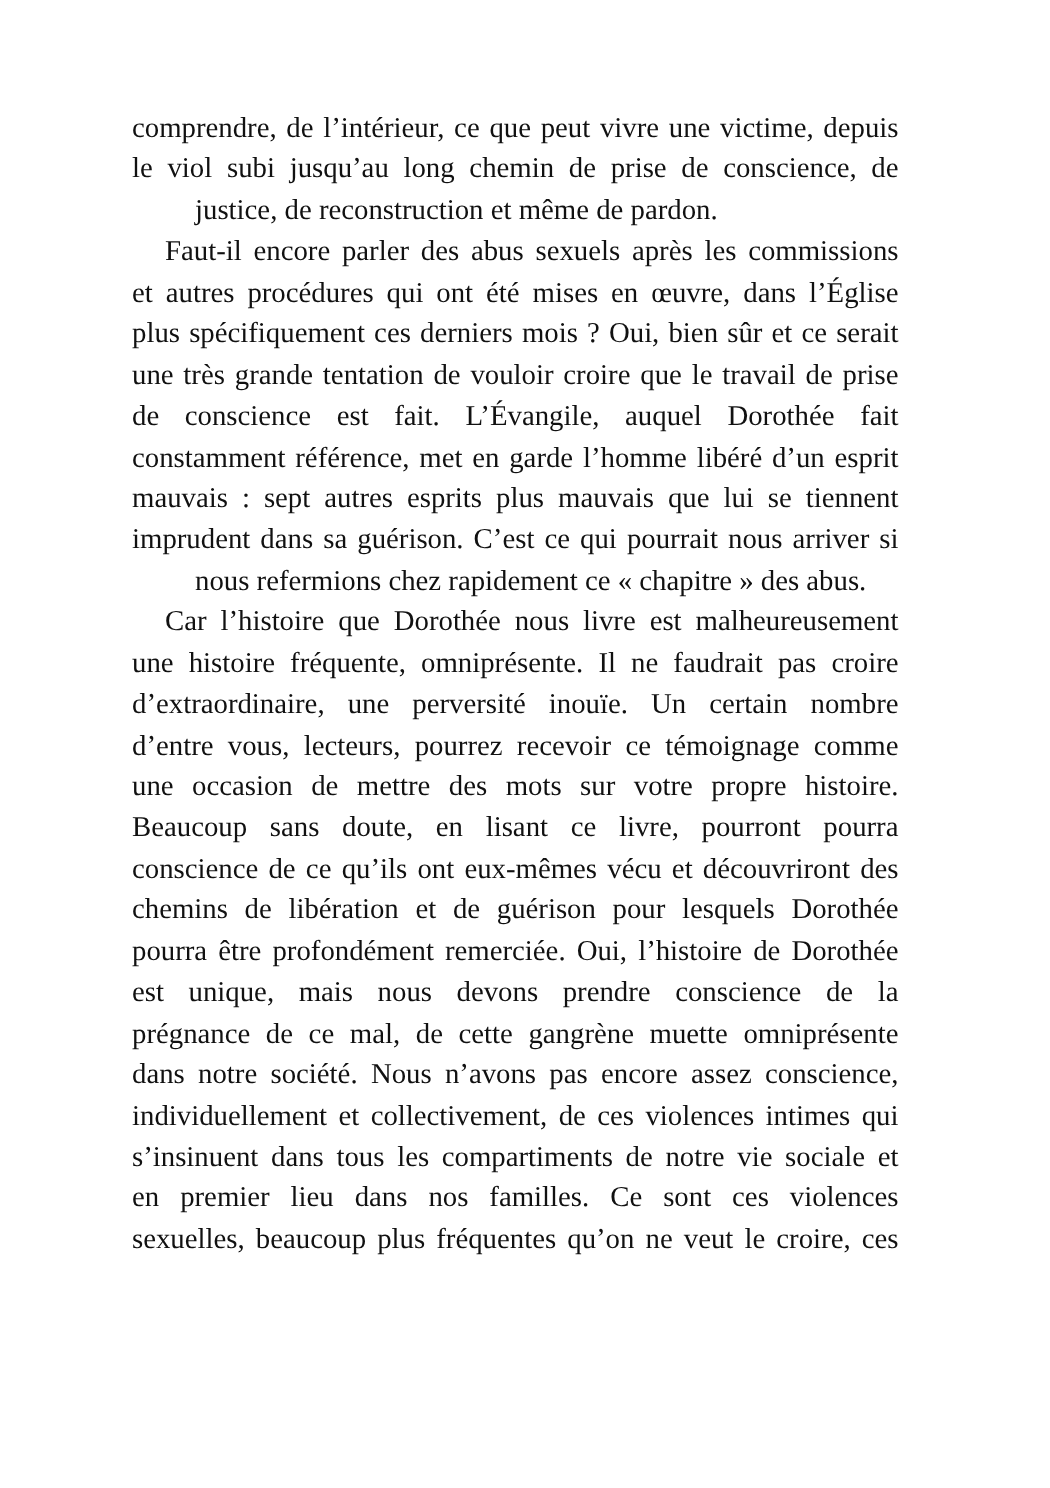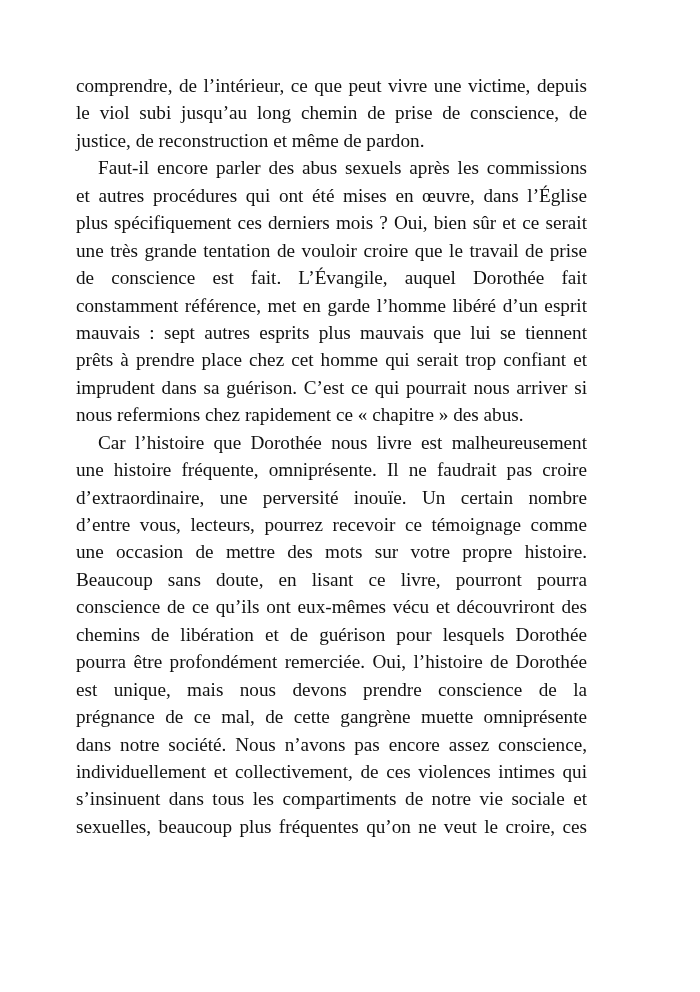--- a/index.html
+++ b/index.html
@@ -1,34 +1,34 @@
 <!DOCTYPE html>
 <html><head>
 <meta charset="utf-8">
 <style>
   html, body { margin: 0; padding: 0; background: #ffffff; }
   body { width: 700px; height: 992px; position: relative; overflow: hidden; }
   .page {
     position: absolute;
-    left: 76px;
+    left: 88px;
     top: 72px;
     width: 511px;
     font-family: "Liberation Serif", serif;
     font-size: 19.2px;
     line-height: 27.45px;
     color: #111111;
   }
   .line {
     display: block;
     height: 27.45px;
     white-space: nowrap;
     text-align: justify;
     text-align-last: justify;
   }
-  .line.last { text-align-last: left; }
+  .line.last { text-align-last: left; margin-left: 42px; }
   .line.indent { text-indent: 22px; }
 </style>
 </head>
 <body>
 
 <div class="page">
 
   <div>
     <span class="line">comprendre, de l’intérieur, ce que peut vivre une victime, depuis</span>
     <span class="line">le viol subi jusqu’au long chemin de prise de conscience, de</span>
@@ -36,35 +36,35 @@
   </div>
 
   <div>
     <span class="line indent">Faut-il encore parler des abus sexuels après les commissions</span>
     <span class="line">et autres procédures qui ont été mises en œuvre, dans l’Église</span>
     <span class="line">plus spécifiquement ces derniers mois ? Oui, bien sûr et ce serait</span>
     <span class="line">une très grande tentation de vouloir croire que le travail de prise</span>
     <span class="line">de conscience est fait. L’Évangile, auquel Dorothée fait</span>
     <span class="line">constamment référence, met en garde l’homme libéré d’un esprit</span>
     <span class="line">mauvais : sept autres esprits plus mauvais que lui se tiennent</span>
-    <span class="line">prêts à prendre place chez cet homme qui serait trop confiant et</span>
     <span class="line">imprudent dans sa guérison. C’est ce qui pourrait nous arriver si</span>
     <span class="line last">nous refermions chez rapidement ce « chapitre » des abus.</span>
   </div>
 
   <div>
     <span class="line indent">Car l’histoire que Dorothée nous livre est malheureusement</span>
     <span class="line">une histoire fréquente, omniprésente. Il ne faudrait pas croire</span>
     <span class="line">d’extraordinaire, une perversité inouïe. Un certain nombre</span>
     <span class="line">d’entre vous, lecteurs, pourrez recevoir ce témoignage comme</span>
     <span class="line">une occasion de mettre des mots sur votre propre histoire.</span>
     <span class="line">Beaucoup sans doute, en lisant ce livre, pourront pourra</span>
     <span class="line">conscience de ce qu’ils ont eux-mêmes vécu et découvriront des</span>
     <span class="line">chemins de libération et de guérison pour lesquels Dorothée</span>
     <span class="line">pourra être profondément remerciée. Oui, l’histoire de Dorothée</span>
     <span class="line">est unique, mais nous devons prendre conscience de la</span>
     <span class="line">prégnance de ce mal, de cette gangrène muette omniprésente</span>
     <span class="line">dans notre société. Nous n’avons pas encore assez conscience,</span>
     <span class="line">individuellement et collectivement, de ces violences intimes qui</span>
     <span class="line">s’insinuent dans tous les compartiments de notre vie sociale et</span>
+    <span class="line">en premier lieu dans nos familles. Ce sont ces violences</span>
     <span class="line">sexuelles, beaucoup plus fréquentes qu’on ne veut le croire, ces</span>
   </div>
 </div>
 
 </body></html>

